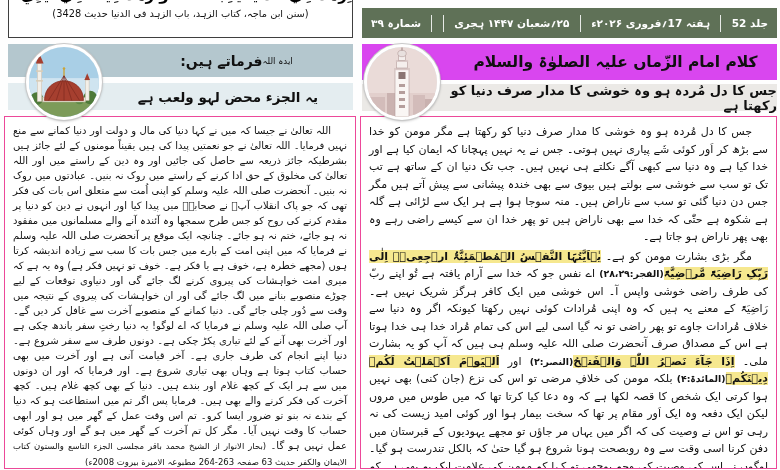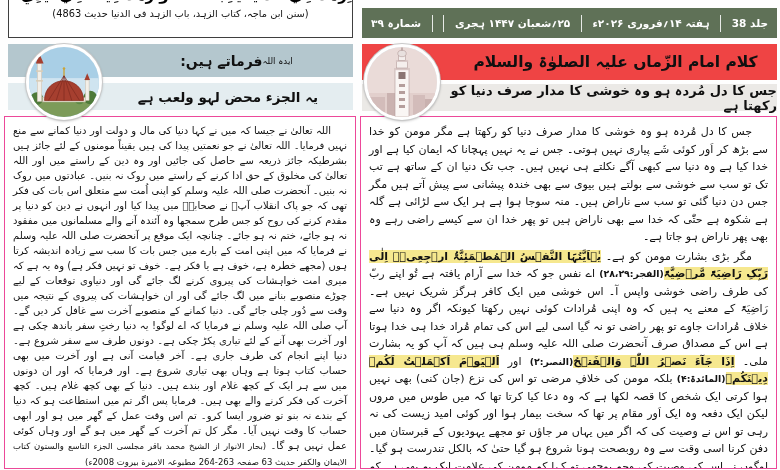--- a/index.html
+++ b/index.html
@@ -21,21 +21,21 @@
   .href-line{font-size:9.8px;margin-top:3px;color:#111;}
 
   
   .col-header{position:absolute;}
   .left-header{left:8px;top:44px;width:345px;}
   .right-header{left:362px;top:44px;width:415px;}
   .bar{box-sizing:border-box;display:flex;align-items:center;justify-content:center;
        direction:rtl;color:#101010;}
   .left-title{height:33px;background:#b4c7ce;font-size:14px;font-weight:700;padding-left:112px;}
   .left-sub{height:27px;background:#e4edf0;font-size:13.5px;font-weight:700;margin-top:6px;padding-left:95px;}
-  .right-title{height:36px;background:#ef4444;font-size:15.5px;font-weight:700;padding-left:92px;}
+  .right-title{height:36px;background:#d946ef;font-size:15.5px;font-weight:700;padding-left:92px;}
   .right-sub{height:27px;background:#ebe9e6;font-size:13px;font-weight:700;margin-top:4px;padding-left:82px;}
   .circle{position:absolute;border-radius:50%;border:3px solid #fff;
     box-shadow:0 0 0 1px #c9c9c9,0 1px 3px rgba(0,0,0,.35);overflow:hidden;background:#dfe9ef;z-index:5;}
   .left-circle{left:18px;top:0;width:70px;height:70px;}
   .right-circle{left:2px;top:0;width:70px;height:70px;}
   .circle svg{display:block;width:100%;height:100%;}
 
   
   .body-block{position:absolute;top:116px;box-sizing:border-box;border:1px solid #ec4899;
     background:#fff;padding:6px 8px;direction:rtl;text-align:justify;overflow:hidden;
@@ -47,33 +47,33 @@
   .r{font-weight:700;font-size:.85em;}
   .s{font-size:.85em;}
   .sup{font-size:.62em;vertical-align:super;font-weight:400;}
 </style>
 </head>
 <body>
 
 <div class="page">
 
   <div class="masthead">
-    <span>جلد 38</span>
+    <span>جلد 52</span>
     <span class="sep"></span>
-    <span>ہفتہ ۱۴؍فروری ۲۰۲۶ء</span>
+    <span>ہفتہ 17؍فروری ۲۰۲۶ء</span>
     <span class="sep"></span>
     <span>۲۵؍شعبان ۱۴۴۷ ہجری</span>
     <span class="sep"></span>
     <span class="sep"></span>
     <span>شمارہ ۳۹</span>
   </div>
 
   <div class="hadith-box">
     <div class="clip-line">اِزْهَدْ فِي الدُّنْيَا يُحِبَّكَ اللهُ وَازْهَدْ فِيْمَا فِي اَيْدِي النَّاسِ يُحِبَّكَ النَّاسُ</div>
-    <div class="href-line">(سنن ابن ماجہ، کتاب الزہد، باب الزہد فی الدنیا حدیث 4863)</div>
+    <div class="href-line">(سنن ابن ماجہ، کتاب الزہد، باب الزہد فی الدنیا حدیث 3428)</div>
   </div>
 
   <div class="col-header left-header">
     <div class="bar left-title">
         <span class="sup"> ایدہ اللہ </span>
         <span>فرماتے ہیں:</span>
       </div>
     <div class="bar left-sub">یہ الجزء محض لہو ولعب ہے</div>
     <div class="circle left-circle">
       <svg viewBox="0 0 72 72">

